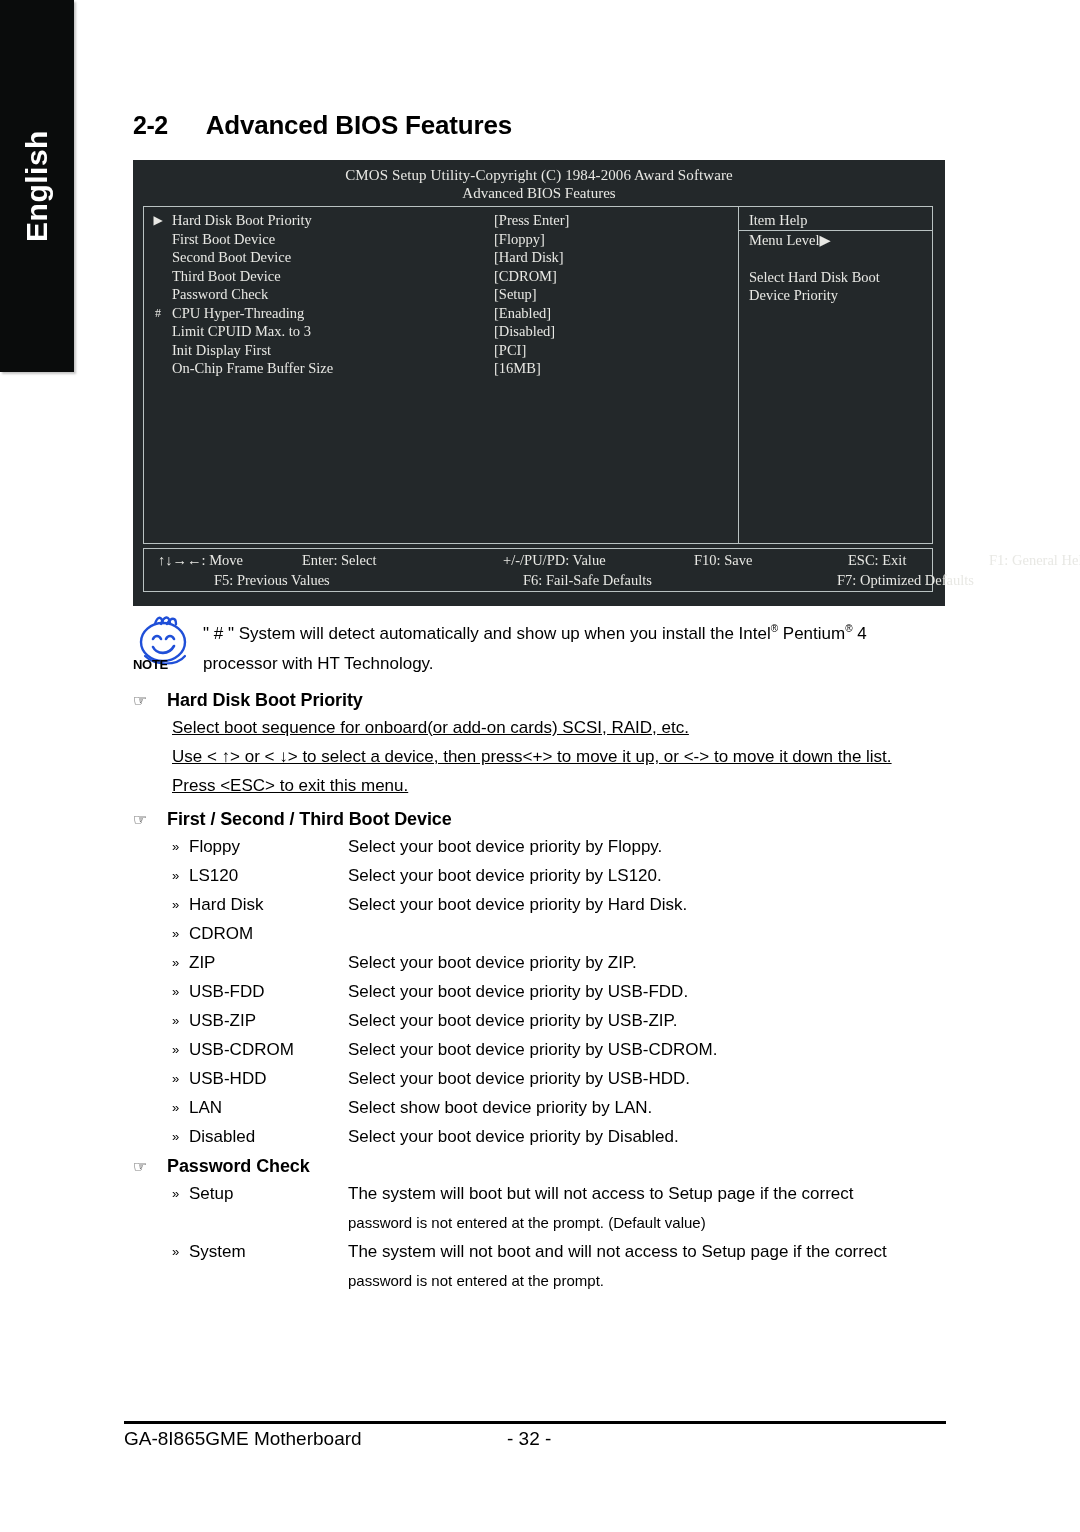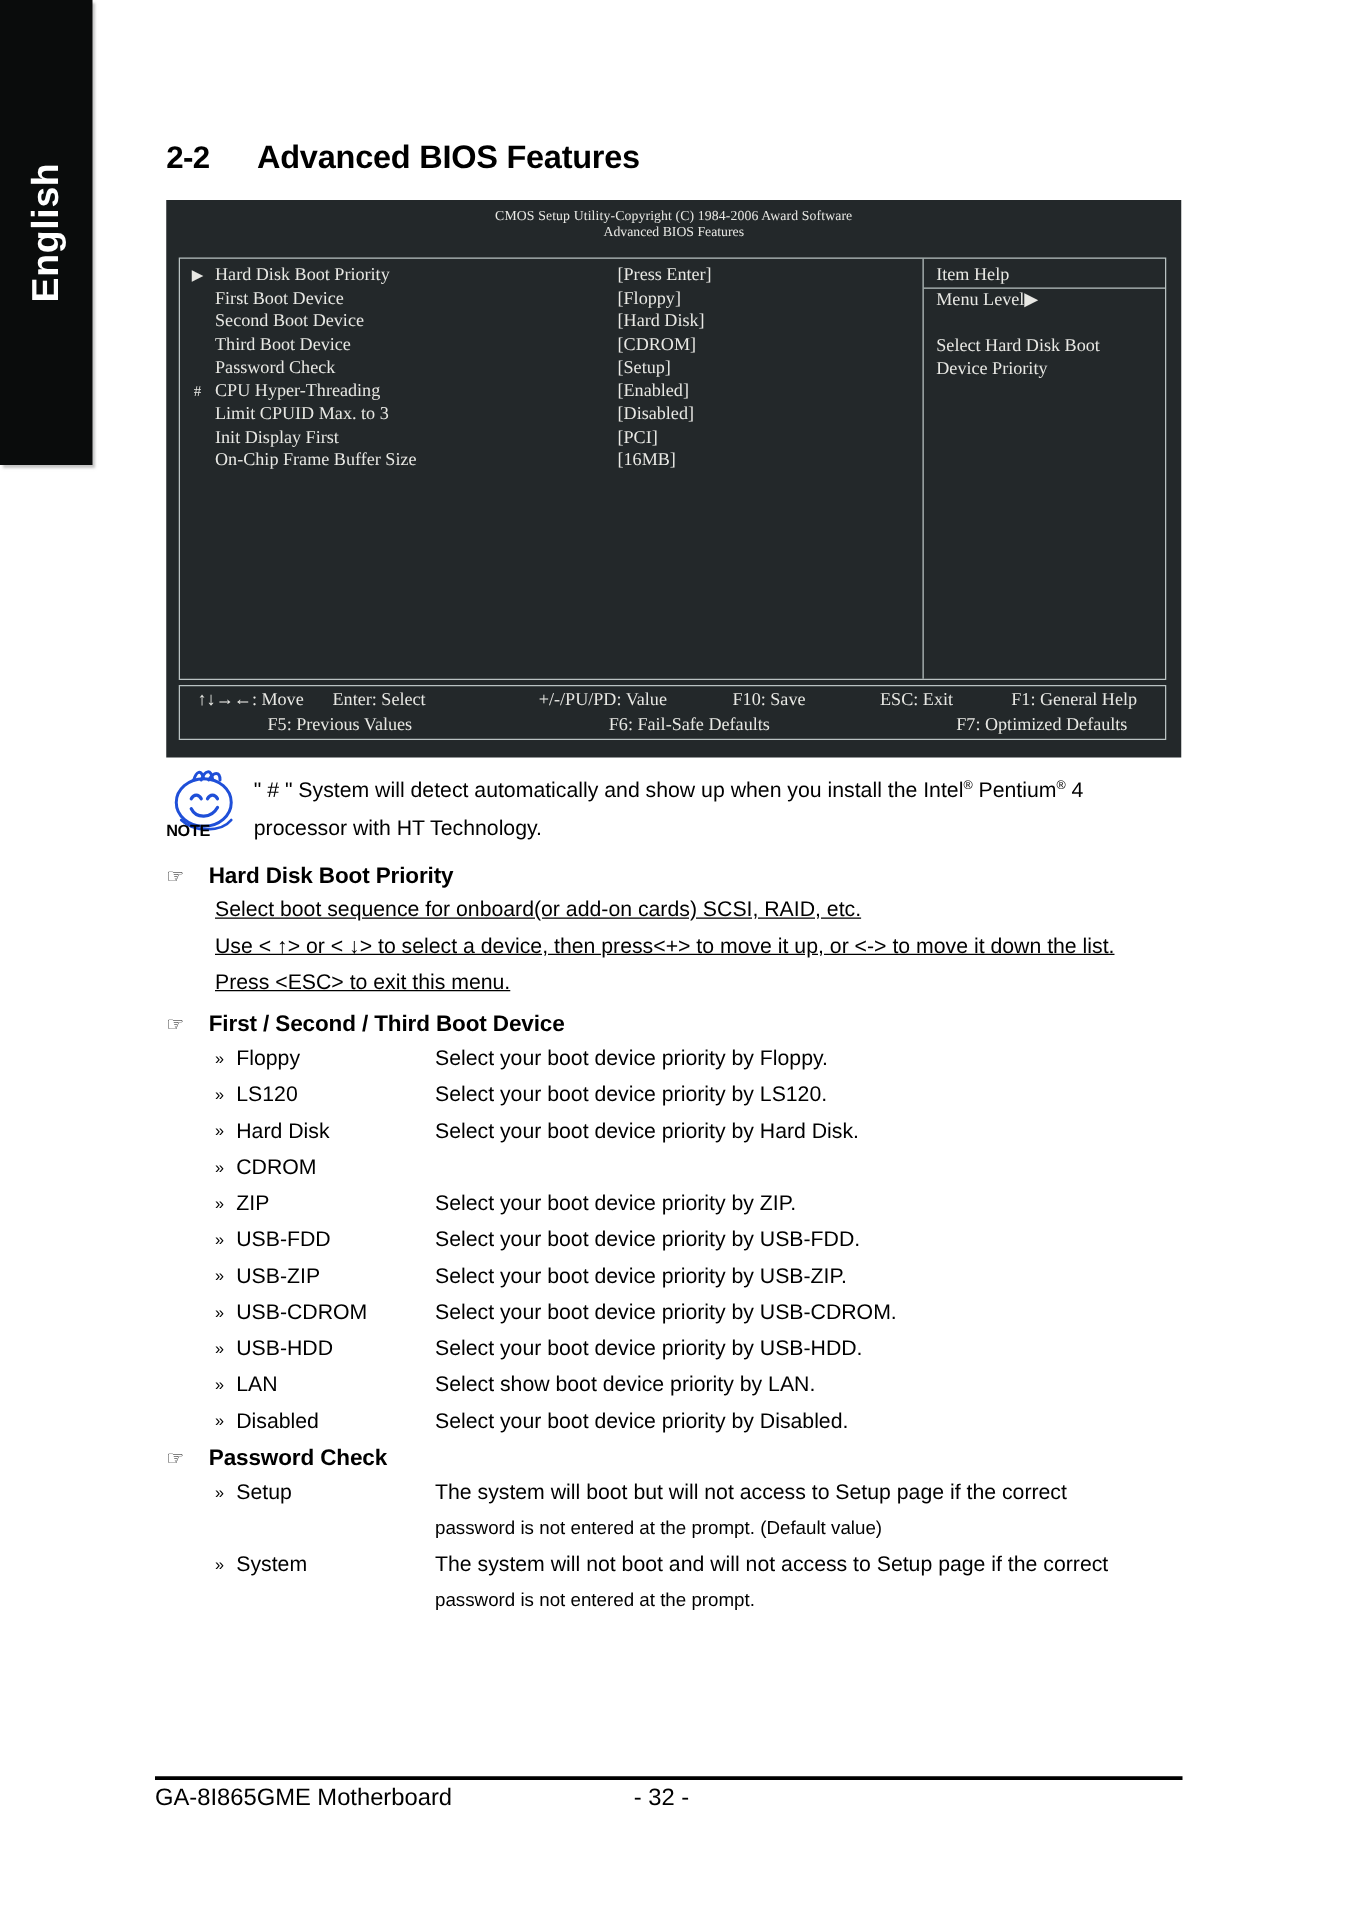--- a/index.html
+++ b/index.html
@@ -77,21 +77,21 @@
     height: 446px;
     background: #23282a;
     box-sizing: border-box;
     padding: 5px 6px 6px 6px;
     font-family: "Liberation Serif", serif;
     color: #e8e8e4;
   }
   .bios-title-block {
     text-align: center;
     line-height: 1.18;
-    font-size: 11px;
+    font-size: 15px;
     padding-top: 2px;
   }
   .bios-title-1 { display: block; letter-spacing: 0.1px; }
   .bios-title-2 { display: block; }
 
   .bios-body {
     position: absolute;
     left: 10px;
     top: 46px;
     width: 790px;
@@ -154,20 +154,21 @@
     height: 44px;
     border: 1px solid #b9c2c2;
     box-sizing: border-box;
     font-size: 14.5px;
     line-height: 20px;
     padding-top: 1px;
   }
   .bios-footer-row {
     display: flex;
     white-space: nowrap;
+    gap: 36px;
   }
   .fk { flex: 0 0 auto; }
 
   
   .note-block {
     position: absolute;
     left: 133px;
     top: 612px;
     width: 830px;
     display: flex;

